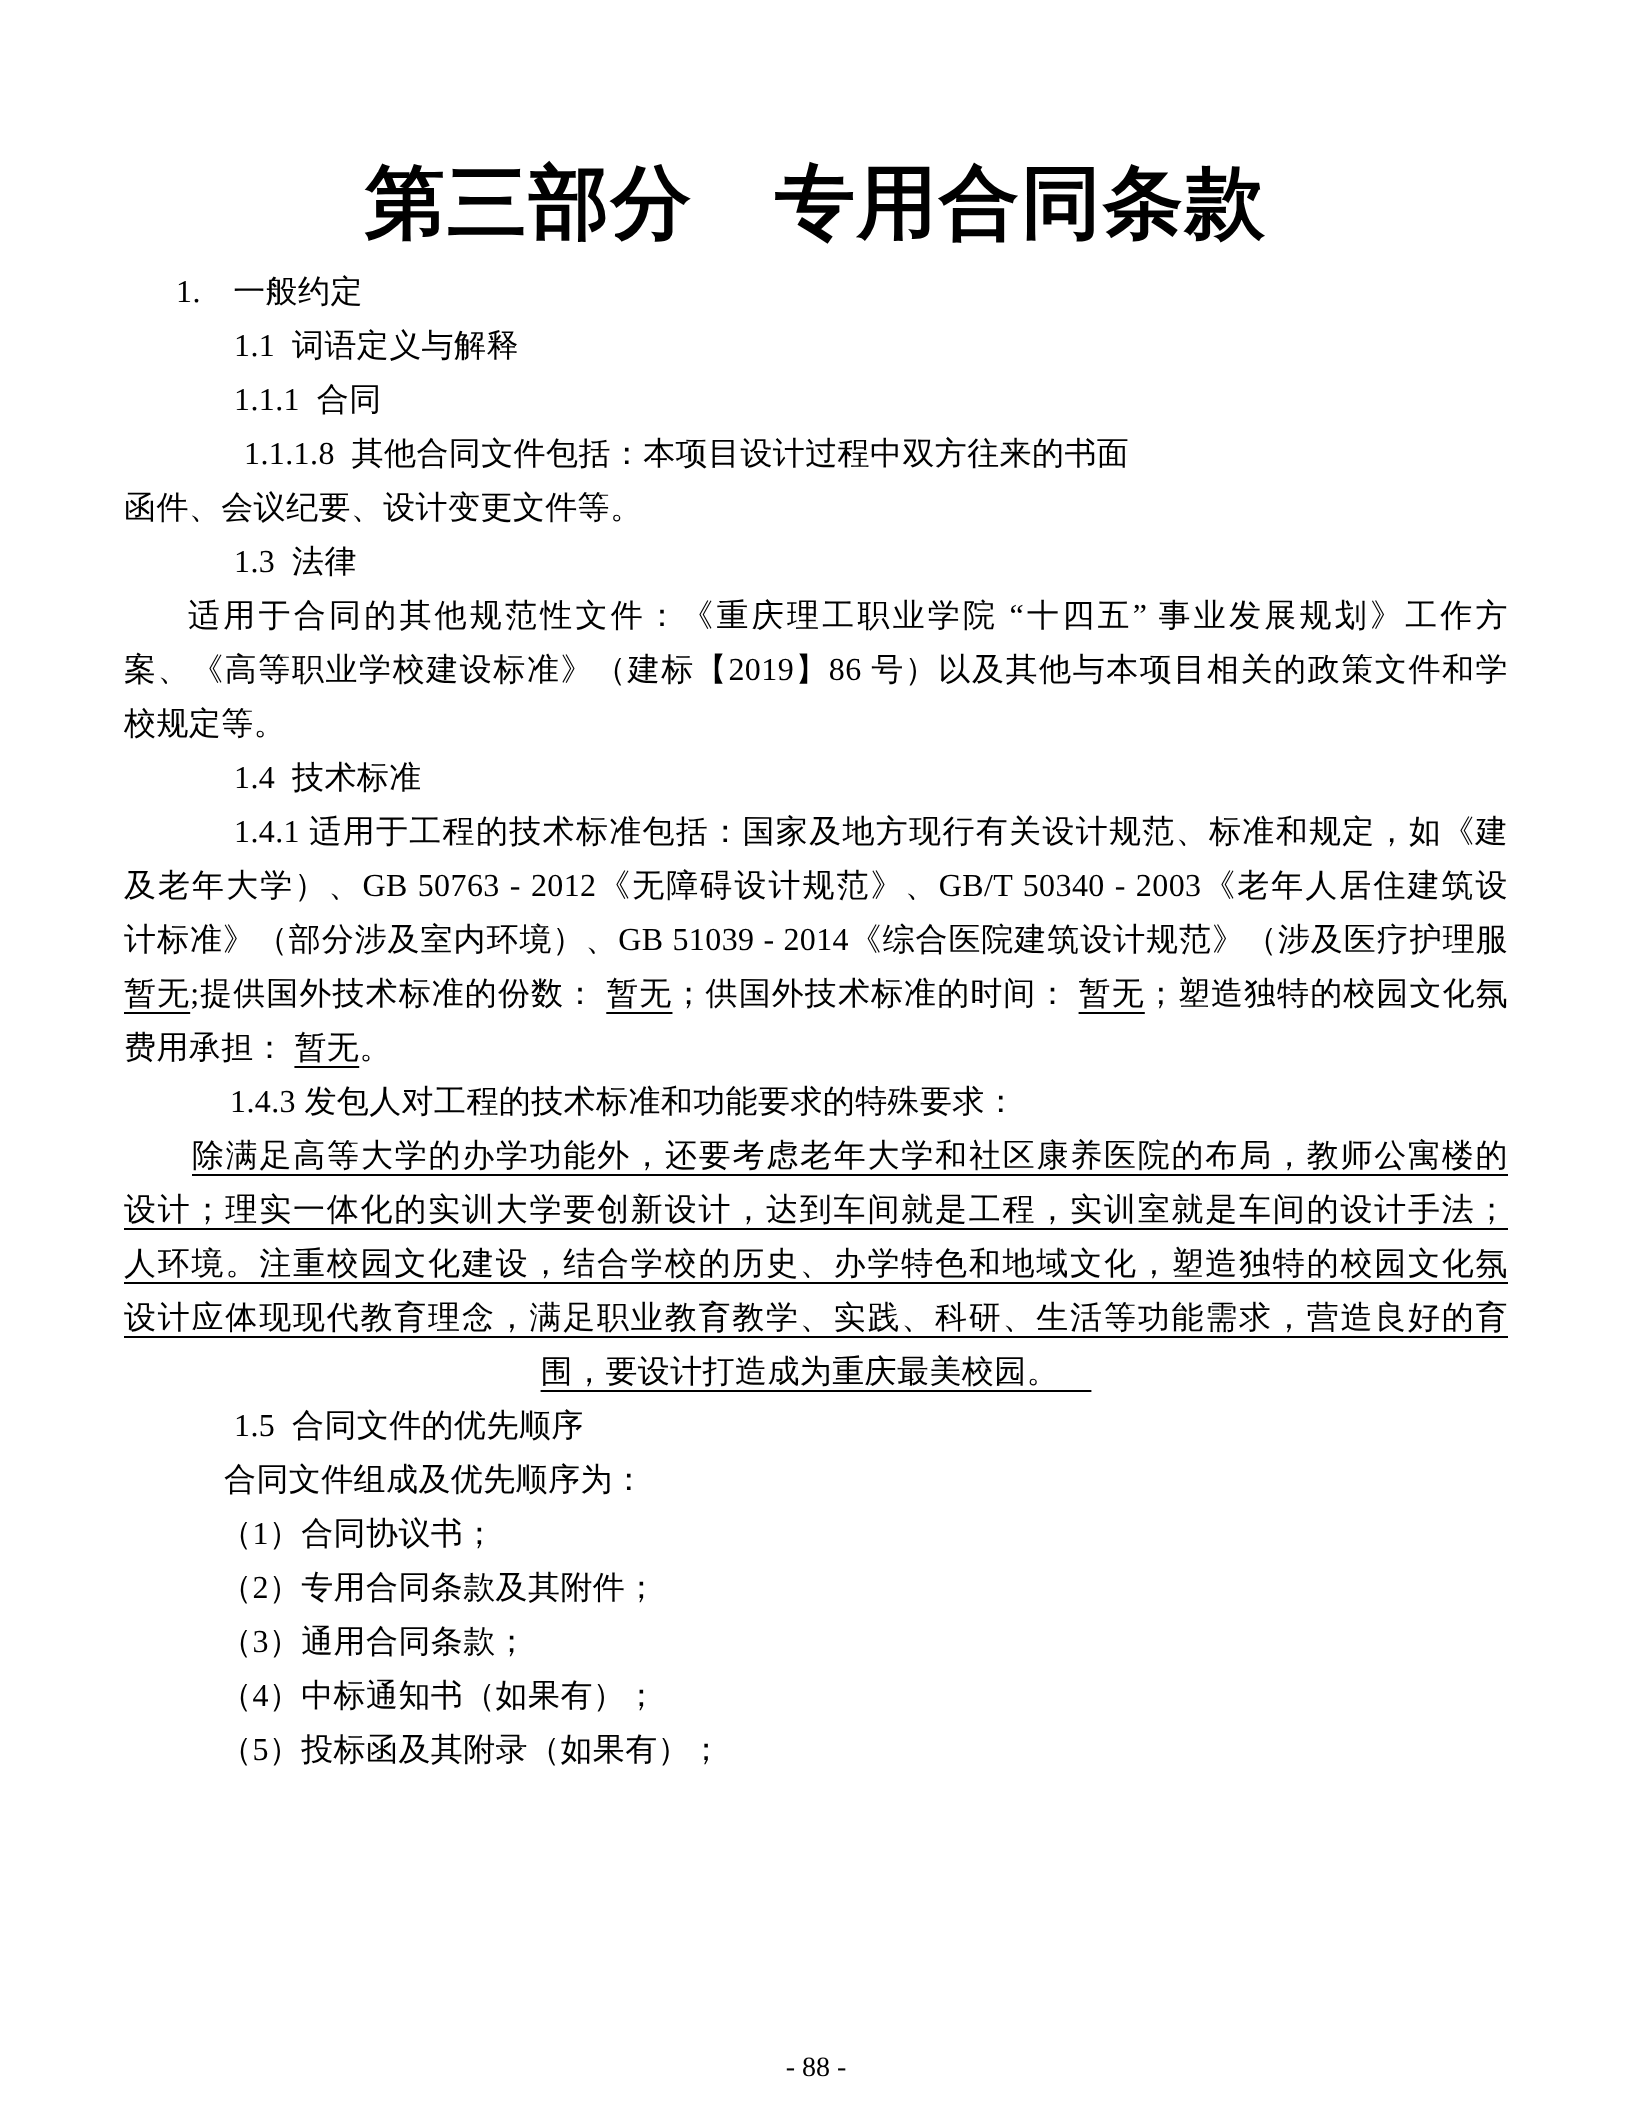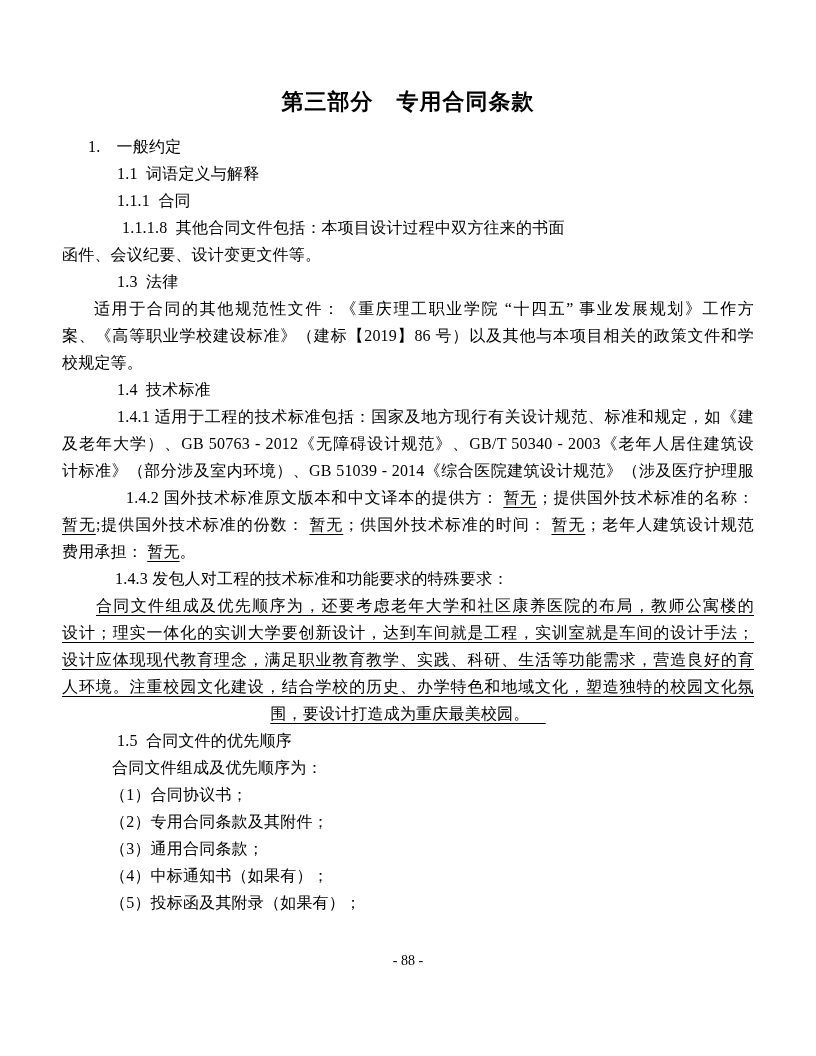--- a/index.html
+++ b/index.html
@@ -3,33 +3,33 @@
 <meta charset="utf-8">
 <style>
   html,body{margin:0;padding:0;}
   body{
     width:816px;height:1056px;background:#ffffff;color:#000;
     font-family:"Liberation Serif","DejaVu Serif",serif;
     position:relative;overflow:hidden;
   }
   .page{position:absolute;inset:0;padding:84px 62px 0 62px;box-sizing:border-box;}
   .title{
-    margin:0 0 13px 0;font-size:22px;line-height:36px;font-weight:700;
+    margin:0 0 13px 0;font-size:40px;line-height:36px;font-weight:700;
     text-align:center;letter-spacing:1px;white-space:pre-wrap;
   }
   .blk{margin:0;}
   .ln{
     font-size:16px;line-height:27px;min-height:27px;
     white-space:pre-wrap;letter-spacing:0.2px;
   }
   .ln.j{text-align:justify;text-align-last:justify;}
   .ln.u{text-decoration:underline;text-underline-offset:4px;text-decoration-thickness:1px;text-align:center;}
   .useg{text-decoration:underline;text-underline-offset:4px;text-decoration-thickness:1px;}
   .footer{
-    position:absolute;left:0;right:0;top:952px;text-align:center;
+    position:absolute;left:0;right:0;top:1026px;text-align:center;
     font-size:14px;line-height:18px;
   }
 </style>
 </head>
 <body>
 
 <div class="page">
   <h1 class="title">第三部分　专用合同条款</h1>
   <div id="doc-body">
       <div class="blk">
@@ -55,32 +55,31 @@
       </div>
       <div class="blk">
         <div class="ln" style="padding-left: 55px;"><span>1.4  技术标准</span></div>
       </div>
       <div class="blk">
         <div class="ln j" style="padding-left: 55px;"><span>1.4.1 适用于工程的技术标准包括：国家及地方现行有关设计规范、标准和规定，如《建</span></div>
         <div class="ln j"><span>及老年大学）、GB 50763 - 2012《无障碍设计规范》、GB/T 50340 - 2003《老年人居住建筑设</span></div>
         <div class="ln j"><span>计标准》（部分涉及室内环境）、GB 51039 - 2014《综合医院建筑设计规范》（涉及医疗护理服</span></div>
       </div>
       <div class="blk">
-        <div class="ln j" style="padding-left: 64px;"><span>1.4.2 国外技术标准原文版本和中文译本的提供方： </span><span class="useg">暂无</span><span>；提供国外技术标准的名称：</span></div>
-        <div class="ln j"><span class="useg">暂无</span><span>;提供国外技术标准的份数： </span><span class="useg">暂无</span><span>；供国外技术标准的时间： </span><span class="useg">暂无</span><span>；老年人建筑设计规范</span></div>
+        <div class="ln j"><span class="useg">暂无</span><span>;提供国外技术标准的份数： </span><span class="useg">暂无</span><span>；供国外技术标准的时间： </span><span class="useg">暂无</span><span>；塑造独特的校园文化氛</span></div>
         <div class="ln"><span>费用承担： </span><span class="useg">暂无</span><span>。</span></div>
       </div>
       <div class="blk">
         <div class="ln" style="padding-left: 53px;"><span>1.4.3 发包人对工程的技术标准和功能要求的特殊要求：</span></div>
       </div>
       <div class="blk">
-        <div class="ln j u" style="padding-left: 34px;"><span>合同文件组成及优先顺序为，还要考虑老年大学和社区康养医院的布局，教师公寓楼的</span></div>
+        <div class="ln j u" style="padding-left: 34px;"><span>除满足高等大学的办学功能外，还要考虑老年大学和社区康养医院的布局，教师公寓楼的</span></div>
         <div class="ln j u"><span>设计；理实一体化的实训大学要创新设计，达到车间就是工程，实训室就是车间的设计手法；</span></div>
+        <div class="ln j u"><span>人环境。注重校园文化建设，结合学校的历史、办学特色和地域文化，塑造独特的校园文化氛</span></div>
         <div class="ln j u"><span>设计应体现现代教育理念，满足职业教育教学、实践、科研、生活等功能需求，营造良好的育</span></div>
-        <div class="ln j u"><span>人环境。注重校园文化建设，结合学校的历史、办学特色和地域文化，塑造独特的校园文化氛</span></div>
         <div class="ln u"><span>围，要设计打造成为重庆最美校园。　</span></div>
       </div>
       <div class="blk">
         <div class="ln" style="padding-left: 55px;"><span>1.5  合同文件的优先顺序</span></div>
       </div>
       <div class="blk">
         <div class="ln" style="padding-left: 50px;"><span>合同文件组成及优先顺序为：</span></div>
       </div>
       <div class="blk">
         <div class="ln" style="padding-left: 48px;"><span>（1）合同协议书；</span></div>

